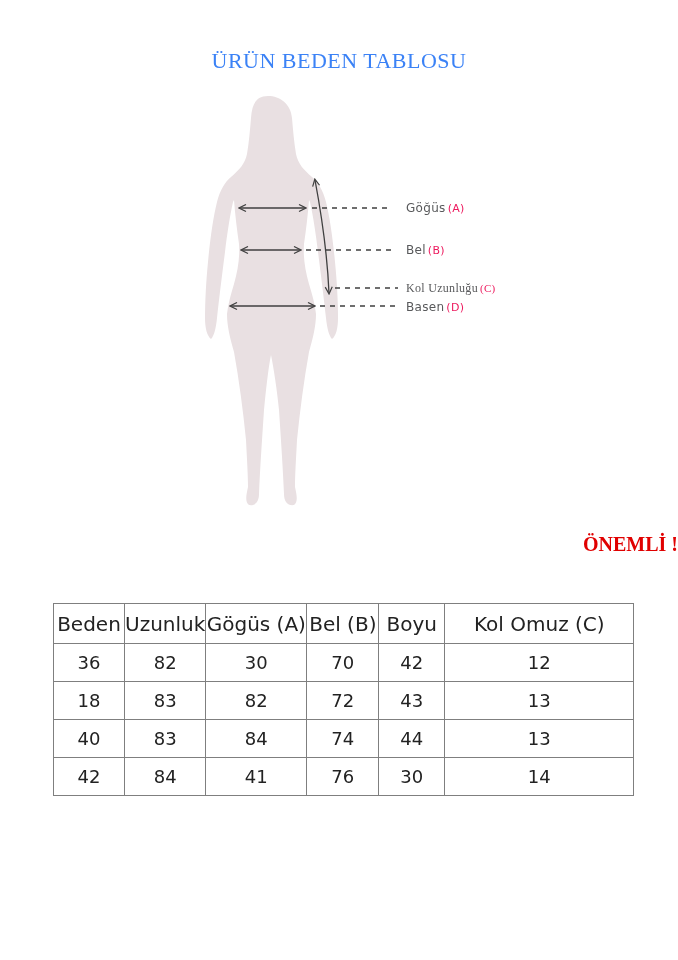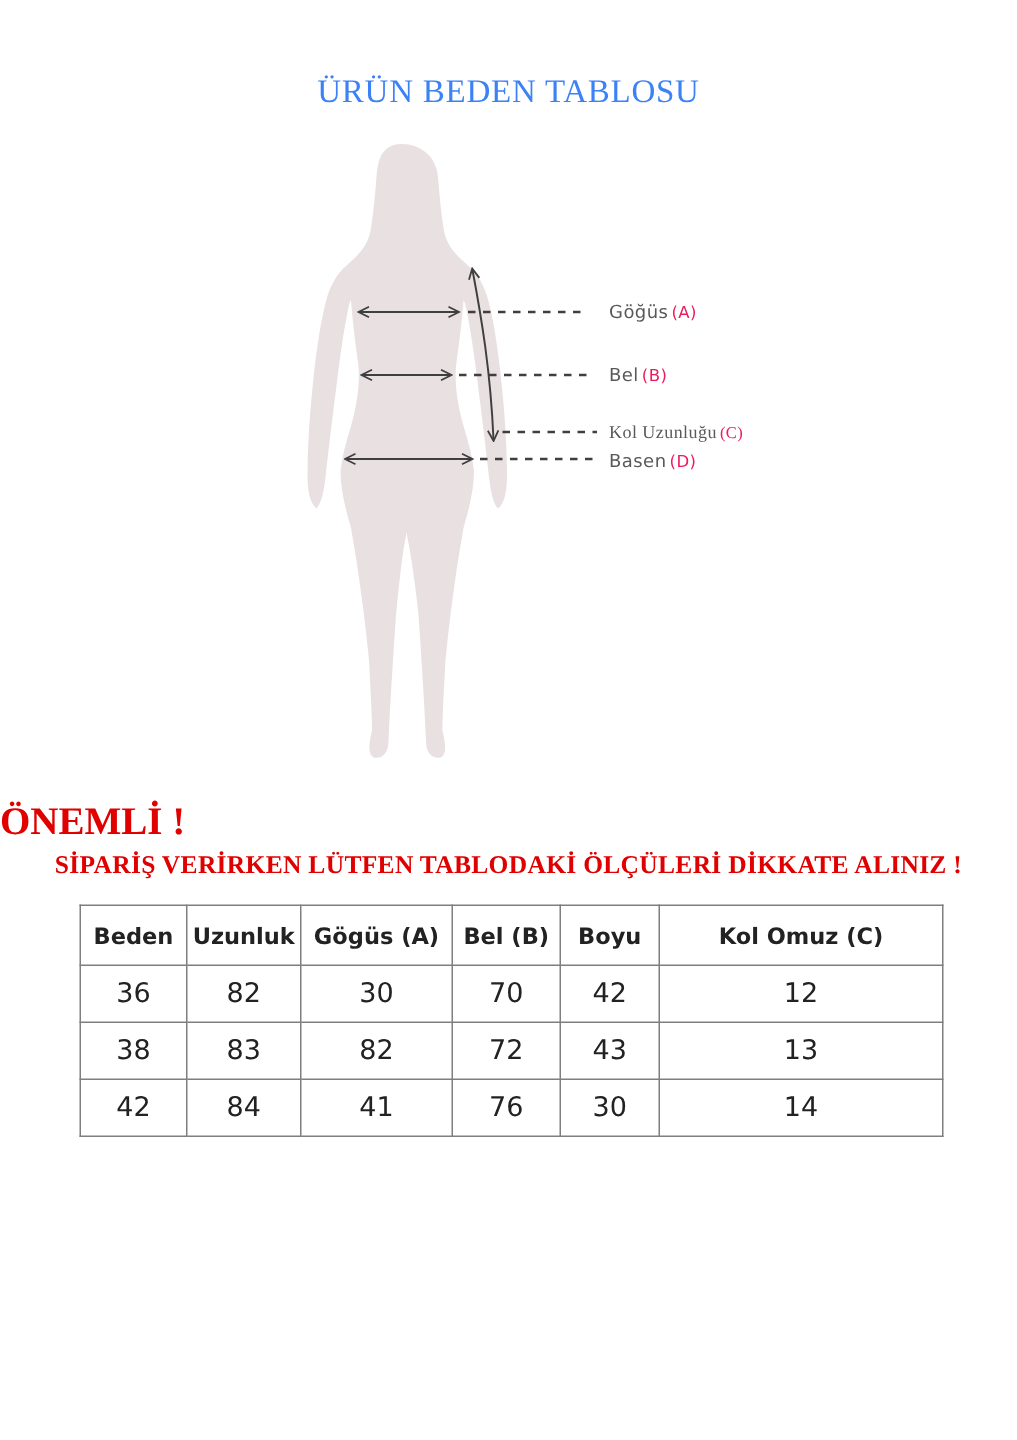--- a/index.html
+++ b/index.html
@@ -20,41 +20,41 @@
     font-size:12px; color:var(--label_gray); letter-spacing:0.3px;
   }
   .diag-label .letter {
     color:var(--pink); font-size:11px; margin-left:2px;
   }
   .dl-0 { top:201px; }
   .dl-1 { top:243px; }
   .dl-2 { top:281px;font-family:Liberation Serif, serif; }
   .dl-3 { top:300px; }
   .warn-heading {
-    position:absolute; top:533px; left:0; width:100%; text-align:left;
+    position:absolute; top:533px; left:0; width:100%; text-align:right;
     font-family:"Liberation Serif", serif; font-weight:bold;
-    font-size:26px; color:var(--red);
+    font-size:20px; color:var(--red);
   }
   .warn-sub {
     position:absolute; top:567px; left:0; width:100%; text-align:center;
     font-family:"Liberation Serif", serif; font-weight:bold;
     font-size:17px; color:var(--red); letter-spacing:0.2px;
   }
   table.size-table {
     position:absolute; top:603px; left:53px;
     border-collapse:collapse; table-layout:fixed;
     background:#ffffff;
   }
   .size-table th, .size-table td {
     border:1px solid var(--table_border);
     text-align:center; vertical-align:middle;
     color:var(--text_dark);
     padding:0;
   }
-  .size-table th { height:39px; font-size:15px; font-weight:bold; }
+  .size-table th { height:39px; font-size:20px; font-weight:normal; }
   .size-table td { height:37px; font-size:18px; font-weight:normal; }
   .c0 { width:71px; } .c1 { width:76px; } .c2 { width:101px; }
   .c3 { width:72px; } .c4 { width:66px; } .c5 { width:189px; }
 </style>
 </head>
 <body>
 
 <div class="page">
 
   <div class="title">ÜRÜN BEDEN TABLOSU</div>
@@ -132,21 +132,20 @@
     <span>Bel</span><span class="letter">(B)</span>
   </div>
   <div class="diag-label dl-2">
     <span>Kol Uzunluğu</span><span class="letter">(C)</span>
   </div>
   <div class="diag-label dl-3">
     <span>Basen</span><span class="letter">(D)</span>
   </div>
 
   <div class="warn-heading">ÖNEMLİ !</div>
-  <div class="warn-sub">SİPARİŞ VERİRKEN LÜTFEN TABLODAKİ ÖLÇÜLERİ DİKKATE ALINIZ !</div>
 
   <table class="size-table">
     <colgroup>
       <col class="c0">
         <col class="c1">
         <col class="c2">
         <col class="c3">
         <col class="c4">
         <col class="c5">
     </colgroup>
@@ -163,25 +162,33 @@
     <tbody>
       <tr>
         <td>36</td>
         <td>82</td>
         <td>30</td>
         <td>70</td>
         <td>42</td>
         <td>12</td>
       </tr>
       <tr>
-        <td>38</td>
+        <td>18</td>
         <td>83</td>
         <td>82</td>
         <td>72</td>
         <td>43</td>
+        <td>13</td>
+      </tr>
+      <tr>
+        <td>40</td>
+        <td>83</td>
+        <td>84</td>
+        <td>74</td>
+        <td>44</td>
         <td>13</td>
       </tr>
       <tr>
         <td>42</td>
         <td>84</td>
         <td>41</td>
         <td>76</td>
         <td>30</td>
         <td>14</td>
       </tr>

